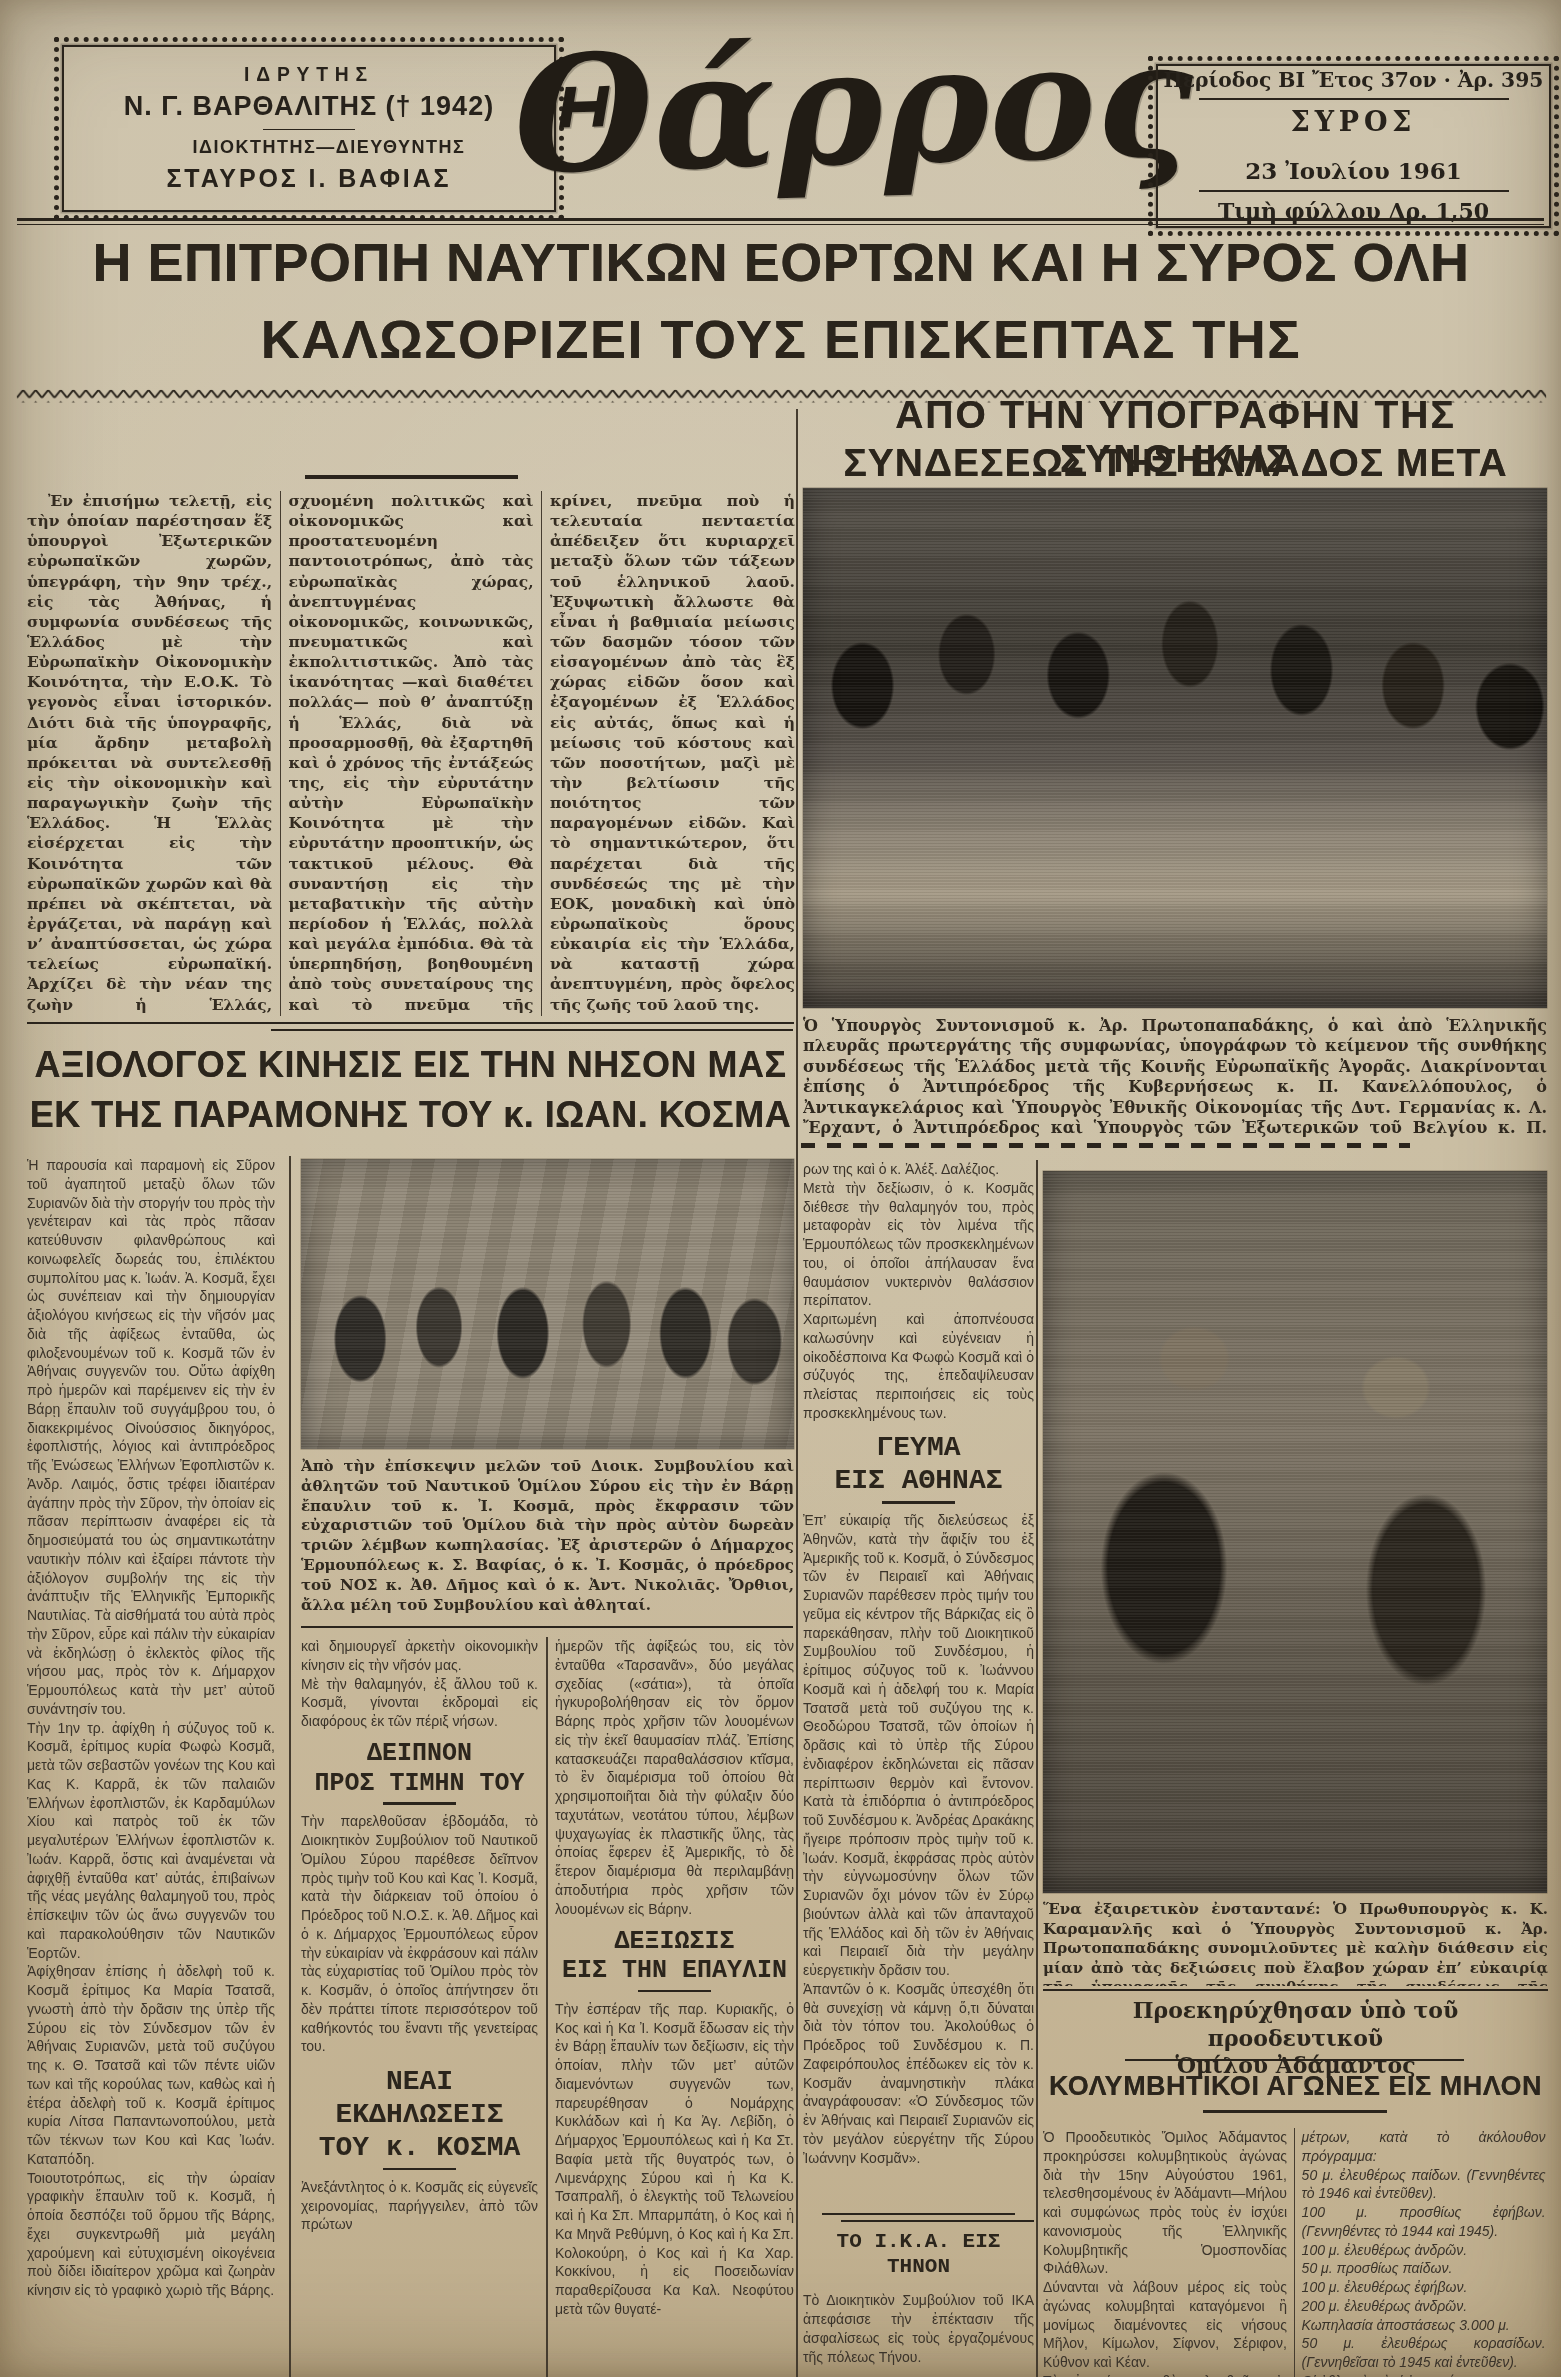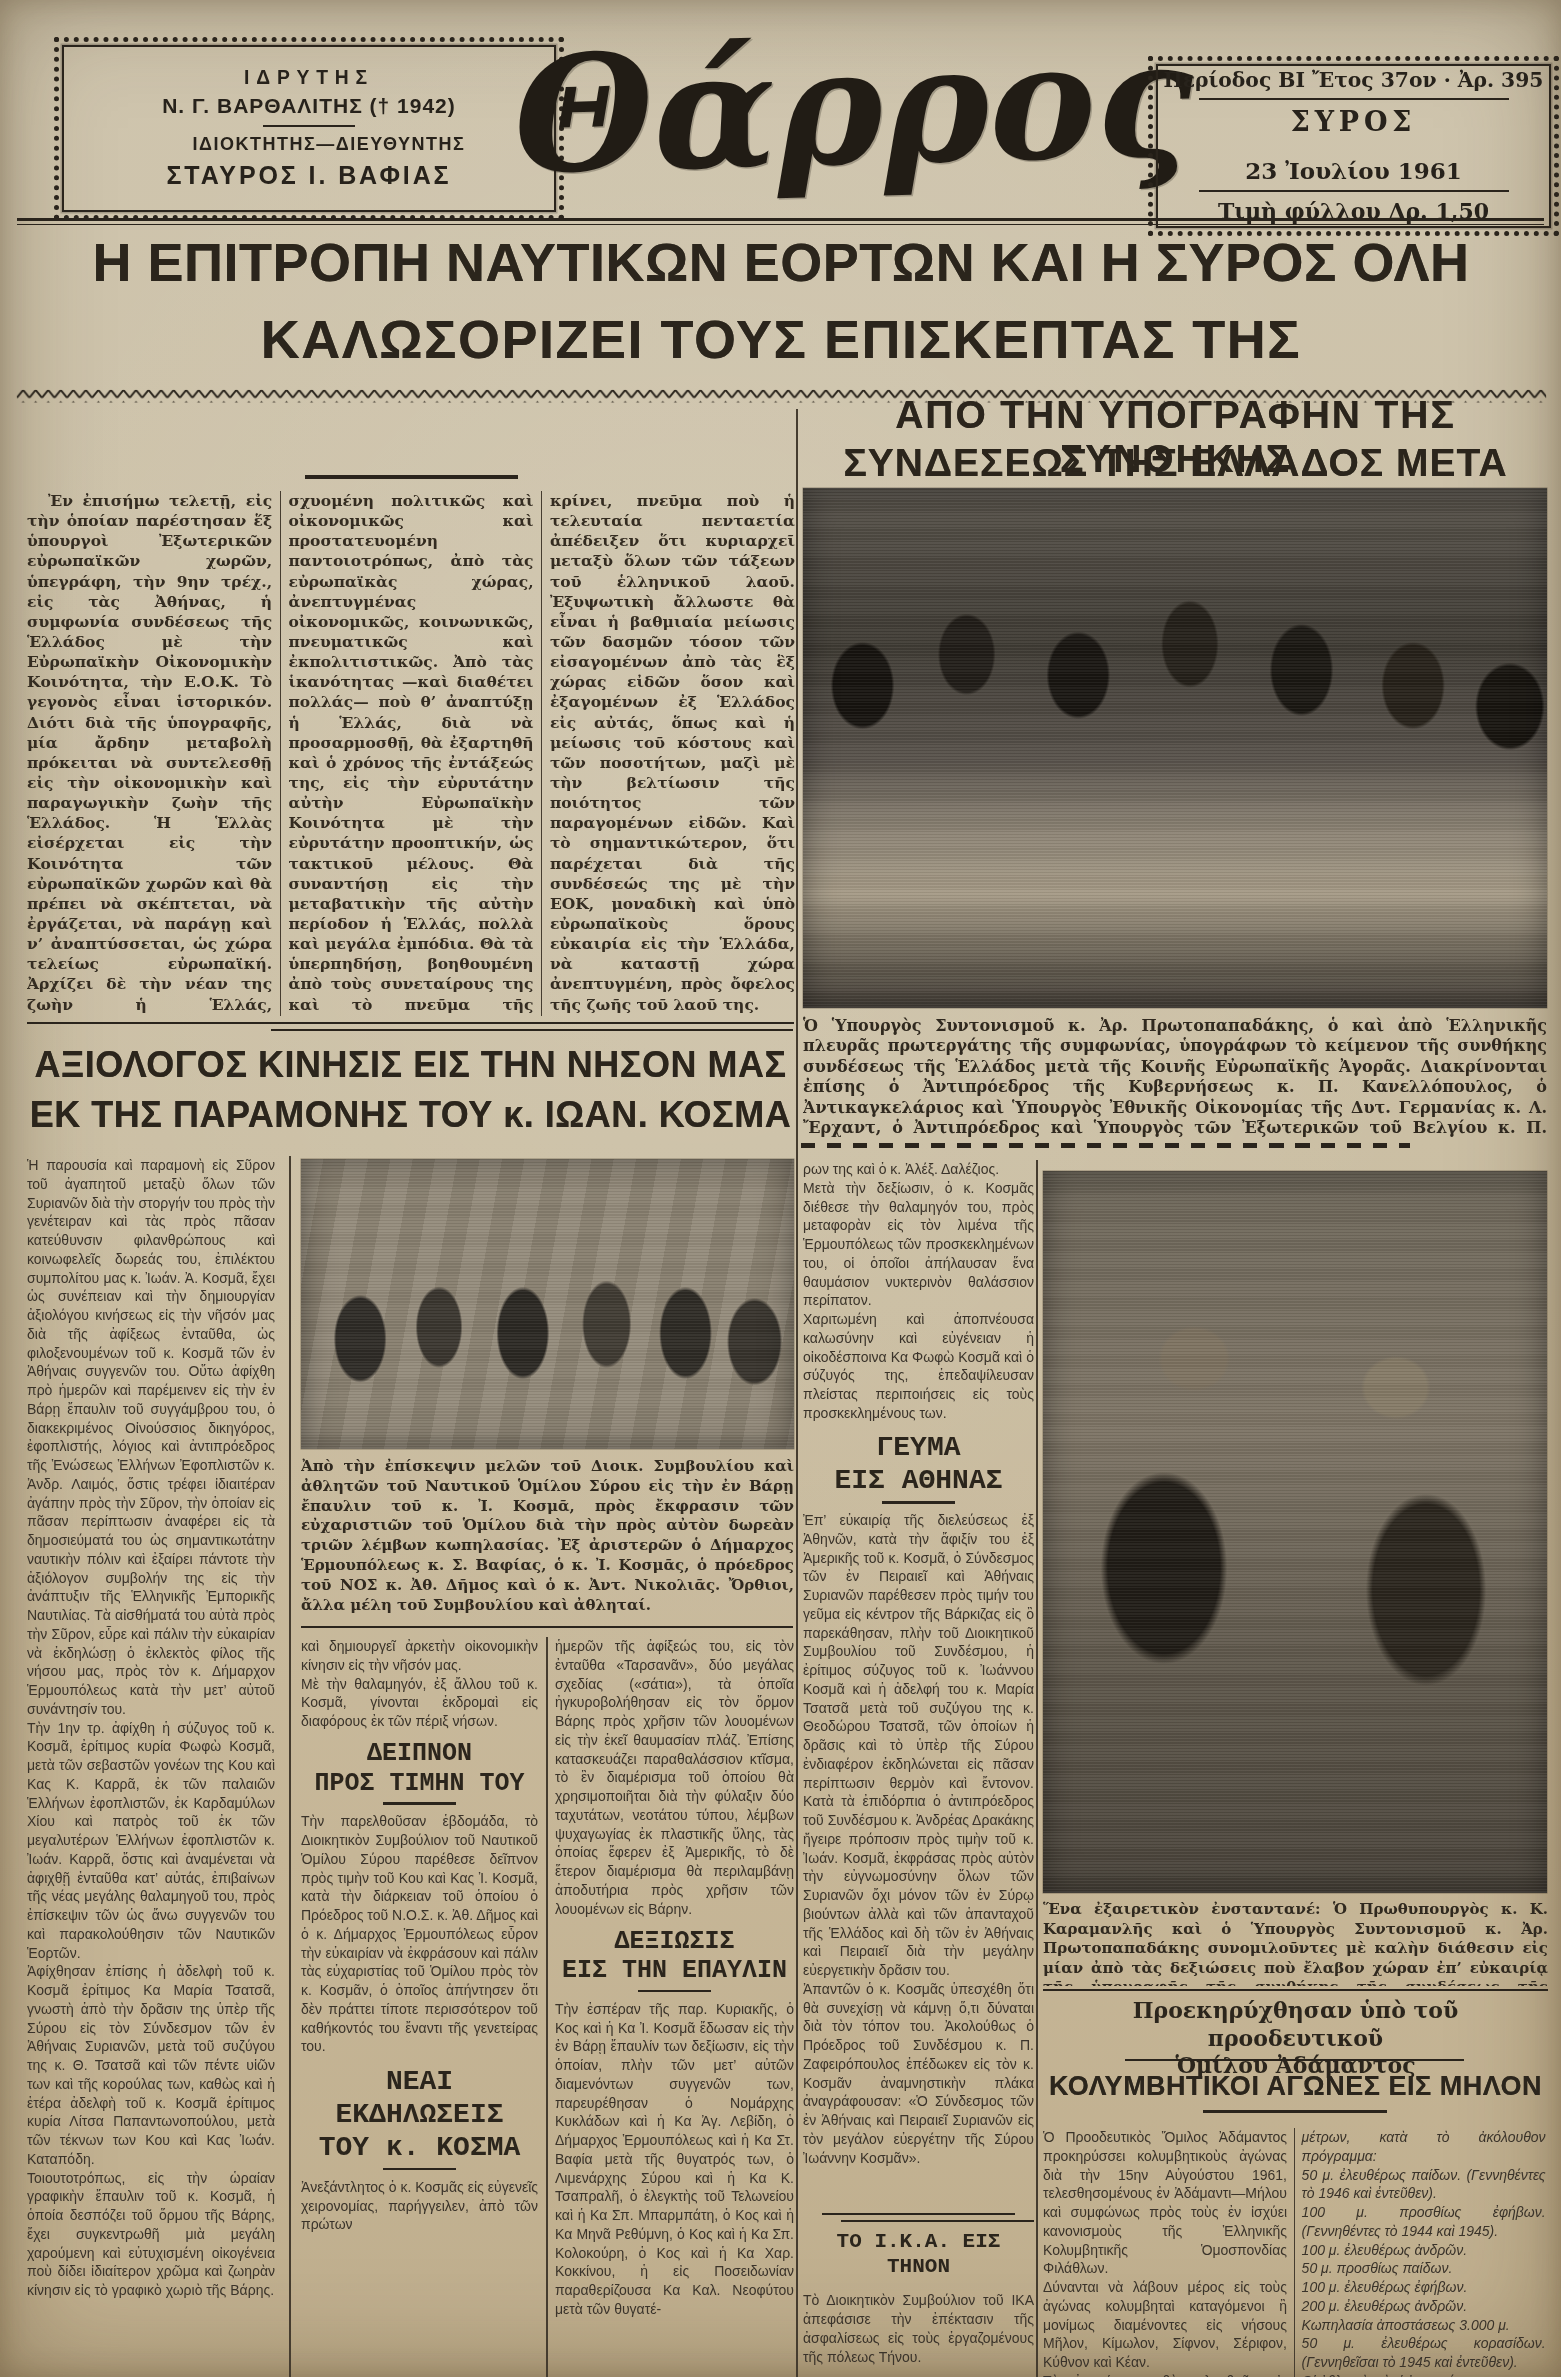--- a/index.html
+++ b/index.html
@@ -41,21 +41,21 @@
   .zigzag{position:absolute;}
   .dotted{background:repeating-linear-gradient(90deg,#2a241c 0 14.5px,transparent 14.5px 26px);}
 </style>
 </head>
 <body>
 
 <div class="page">
 
   <div class="abs ornate" style="left:62px;top:45px;width:490px;height:163px;">
     <div class="sans" style="font-weight:bold;font-size:19.3px;letter-spacing:6.8px;">ΙΔΡΥΤΗΣ</div>
-    <div class="sans" style="font-weight:bold;font-size:21px;letter-spacing:1px;margin-top:4.8px;">Ν. Γ. ΒΑΡΘΑΛΙΤΗΣ († 1942)</div>
+    <div class="sans" style="font-weight:bold;font-size:27px;letter-spacing:1px;margin-top:4.8px;">Ν. Γ. ΒΑΡΘΑΛΙΤΗΣ († 1942)</div>
     <div class="hrule" style="width:92px;height:1.9px;margin:6.8px 0;"></div>
     <div class="sans" style="font-weight:bold;font-size:18px;letter-spacing:1.5px;margin-left:40px;">ΙΔΙΟΚΤΗΤΗΣ—ΔΙΕΥΘΥΝΤΗΣ</div>
     <div class="sans" style="font-weight:bold;font-size:25px;letter-spacing:2.9px;margin-top:5.8px;">ΣΤΑΥΡΟΣ Ι. ΒΑΦΙΑΣ</div>
   </div>
 
   <div class="abs" style="left:556px;top:-4.8px;width:595px;height:223px;display:flex;align-items:center;justify-content:center;
               font-family:'DejaVu Serif',serif;font-style:italic;font-weight:bold;font-size:160px;color:#211c15;
               transform:rotate(-1.5deg);text-shadow:1.5px 1.5px 0 rgba(33,28,21,.25);">Θάρρος</div>
 
   <div class="abs ornate" style="left:1156px;top:64px;width:391px;height:160px;">

